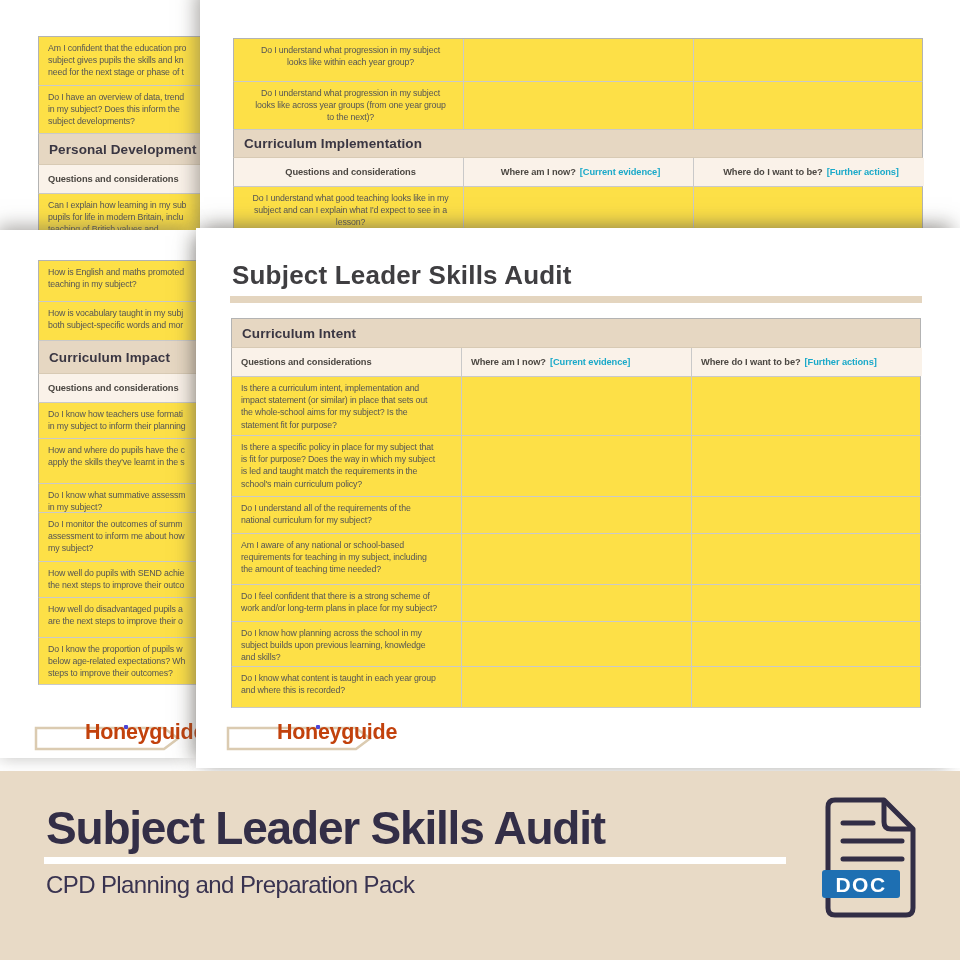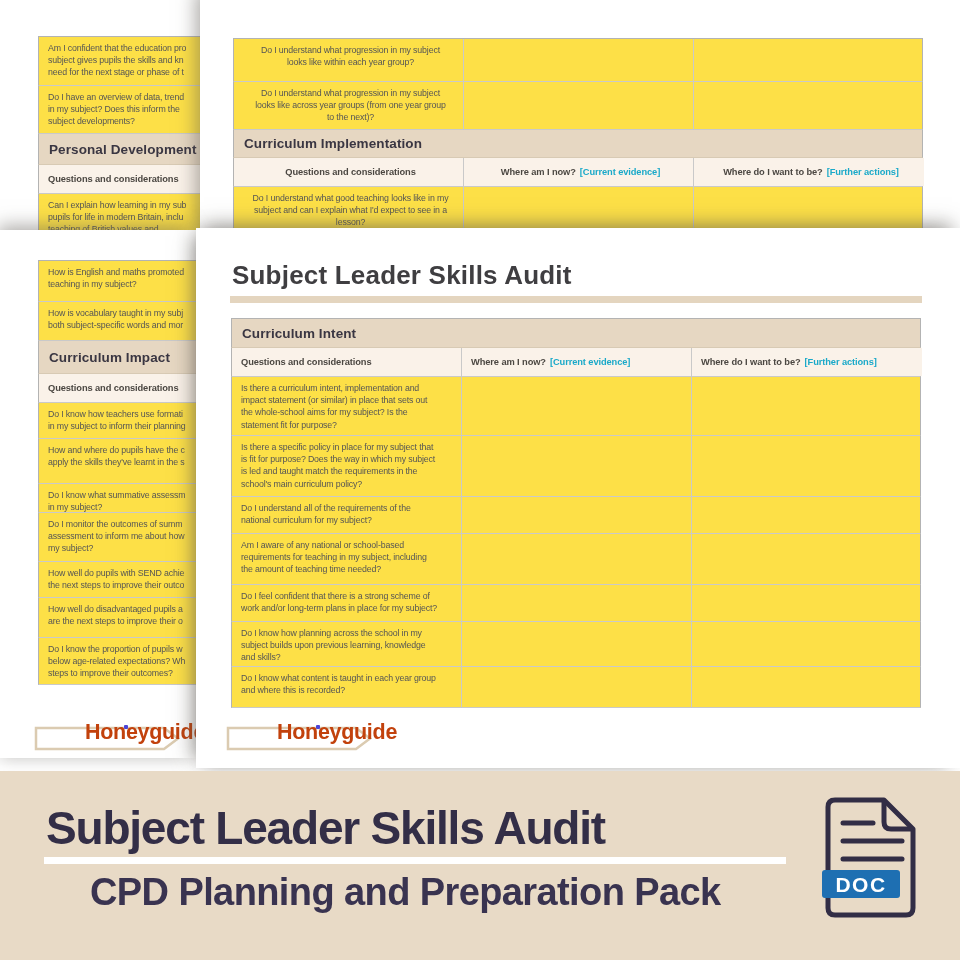--- a/index.html
+++ b/index.html
@@ -36,21 +36,21 @@
   .d-rule{position:absolute;left:34px;top:68px;width:692px;height:7px;background:#e4d5bf;}
 
   .logo{position:absolute;width:165px;height:34px;}
   .logo svg{position:absolute;left:0;top:0;}
   .logo-text{position:absolute;left:3px;top:1px;font-size:21.5px;font-weight:bold;color:#c2410c;letter-spacing:-0.3px;white-space:pre;margin-left:48px;}
   .logo-dot{position:absolute;left:90px;top:6px;width:3.6px;height:3.6px;border-radius:1px;background:#4b44d8;}
 
   .banner{position:absolute;left:0;top:771px;width:960px;height:189px;background:#e8dac6;z-index:5;}
   .b-title{position:absolute;left:46px;top:30px;font-size:46px;font-weight:800;color:#332e47;letter-spacing:-1.2px;white-space:pre;}
   .b-rule{position:absolute;left:44px;top:86px;width:742px;height:7px;background:#ffffff;}
-  .b-sub{position:absolute;left:46px;top:100px;font-size:38px;font-weight:700;color:#393350;letter-spacing:-0.6px;white-space:pre;margin-left:44px;}
+  .b-sub{position:absolute;left:46px;top:100px;font-size:24px;font-weight:400;color:#393350;letter-spacing:-0.6px;white-space:pre;}
   .doc-icon{position:absolute;left:818px;top:22px;}
 </style>
 </head>
 <body>
 
 <div class="canvas">
 
   <div class="page page-a">
     <div class="tbl w1" style="left:10px;top:56px;">
       <div class="row single first" style="height:48px">

